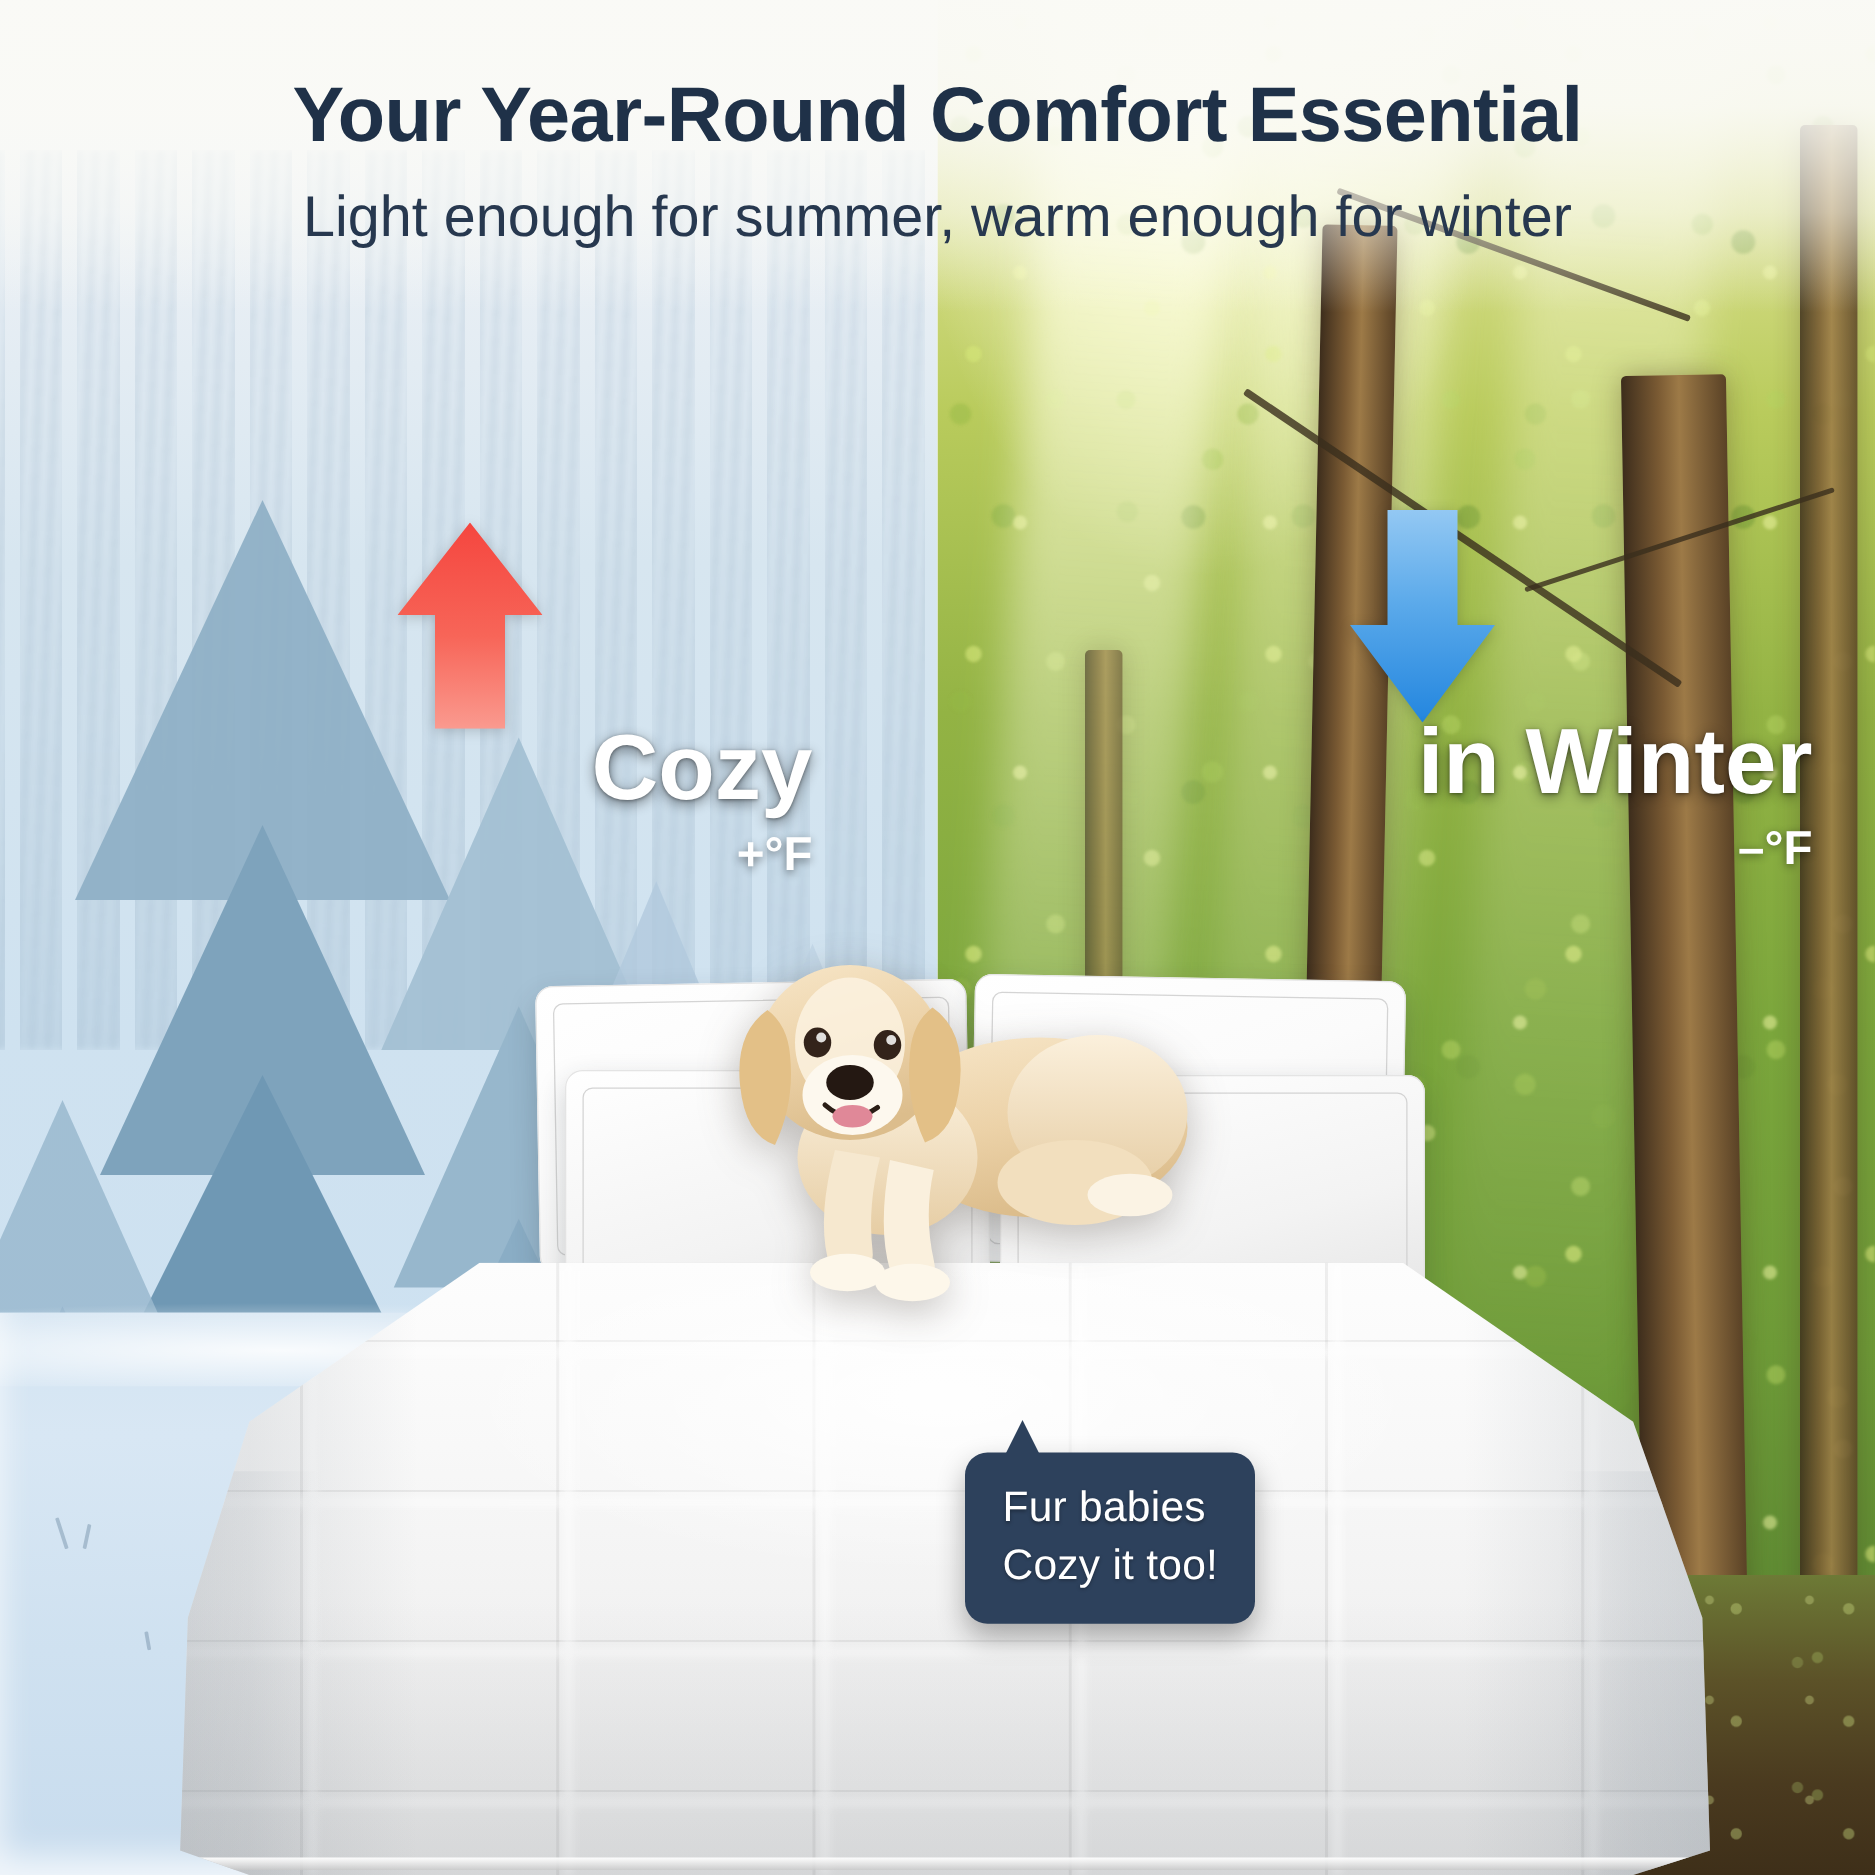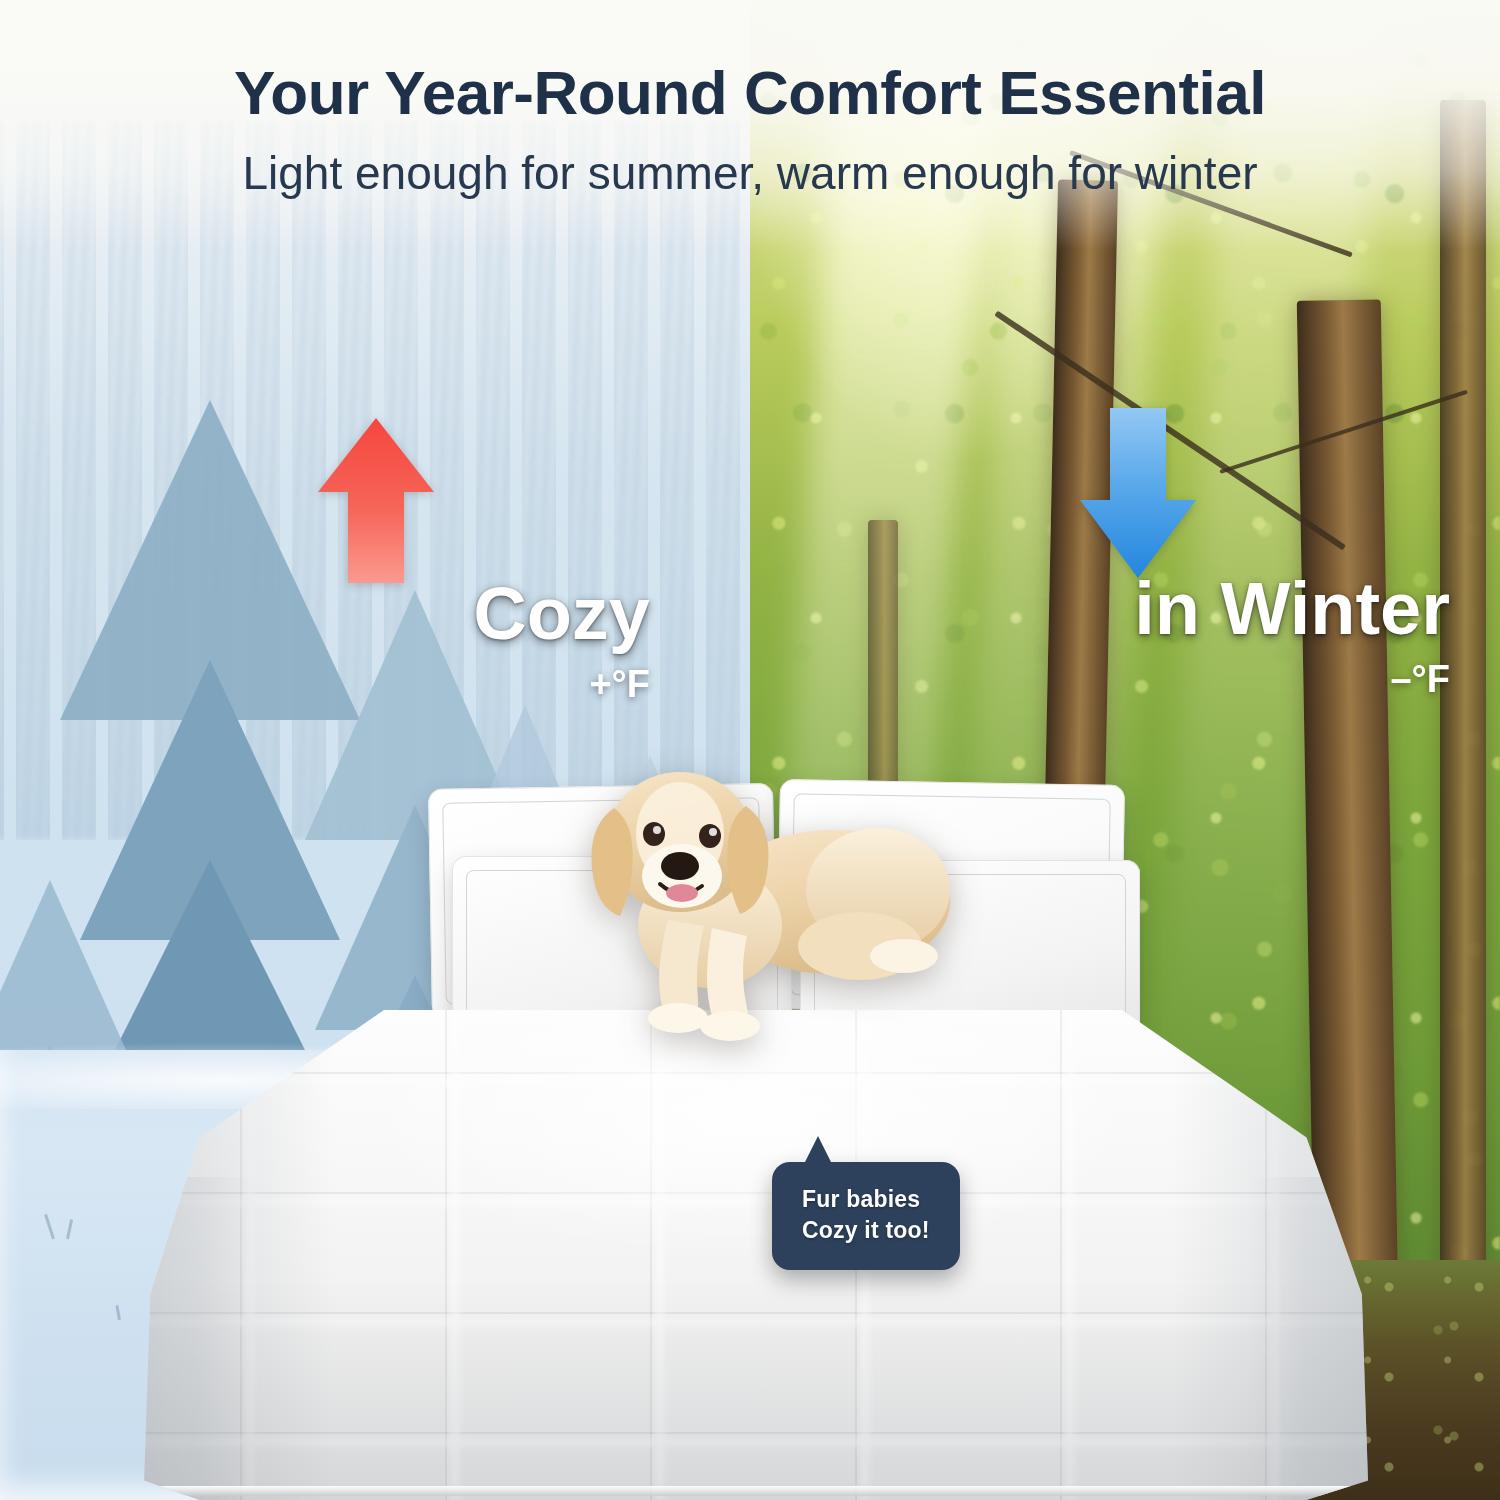--- a/index.html
+++ b/index.html
@@ -242,21 +242,21 @@
   .dog svg{display:block;filter:drop-shadow(0 8px 16px rgba(60,50,40,.3));}
 
   
   .bubble{
     position:absolute;left:772px;top:1162px;
     padding:22px 30px 24px 30px;border-radius:18px;
     background:#2d415c;color:#fff;
     box-shadow:0 10px 22px rgba(0,0,0,.3);
   }
   .bubble .line{
-    font-size:23px;line-height:1.34;font-weight:700;letter-spacing:.2px;
+    font-size:34px;line-height:1.34;font-weight:400;letter-spacing:.2px;
     text-shadow:0 1px 3px rgba(0,0,0,.35);
     white-space:nowrap;
   }
   .bubble .tail{
     position:absolute;left:32px;top:-26px;
     width:0;height:0;border-style:solid;border-width:0 14px 28px 14px;
     border-color:transparent transparent #2d415c transparent;
   }
 </style>
 </head>

